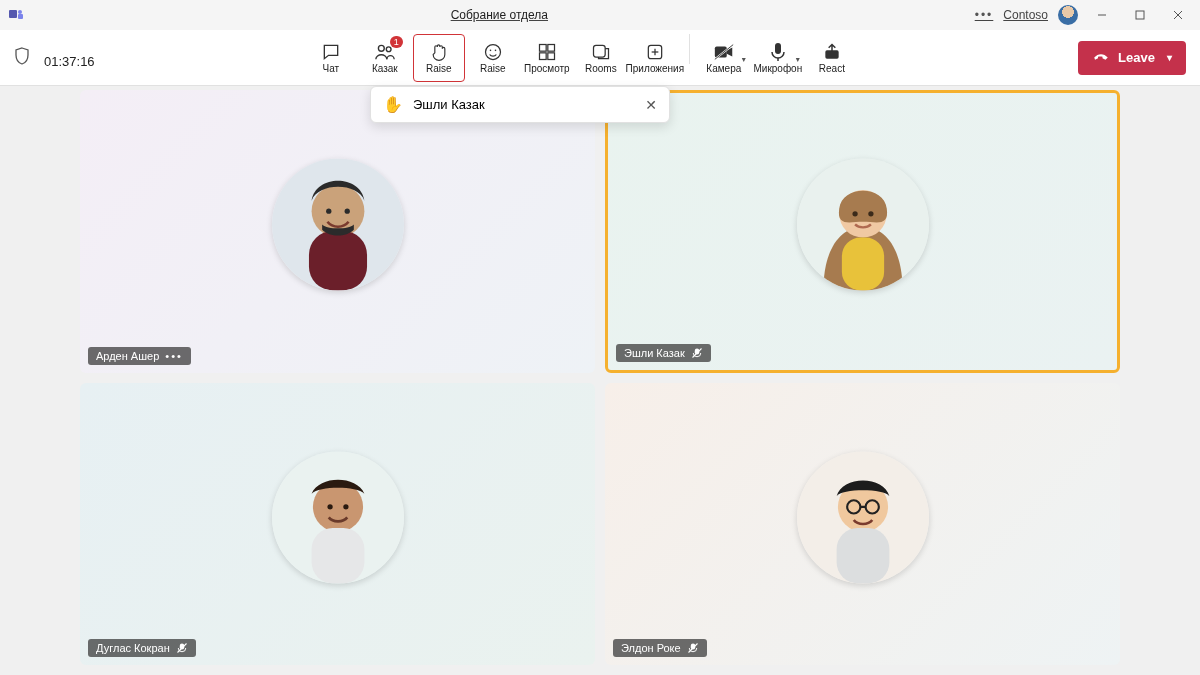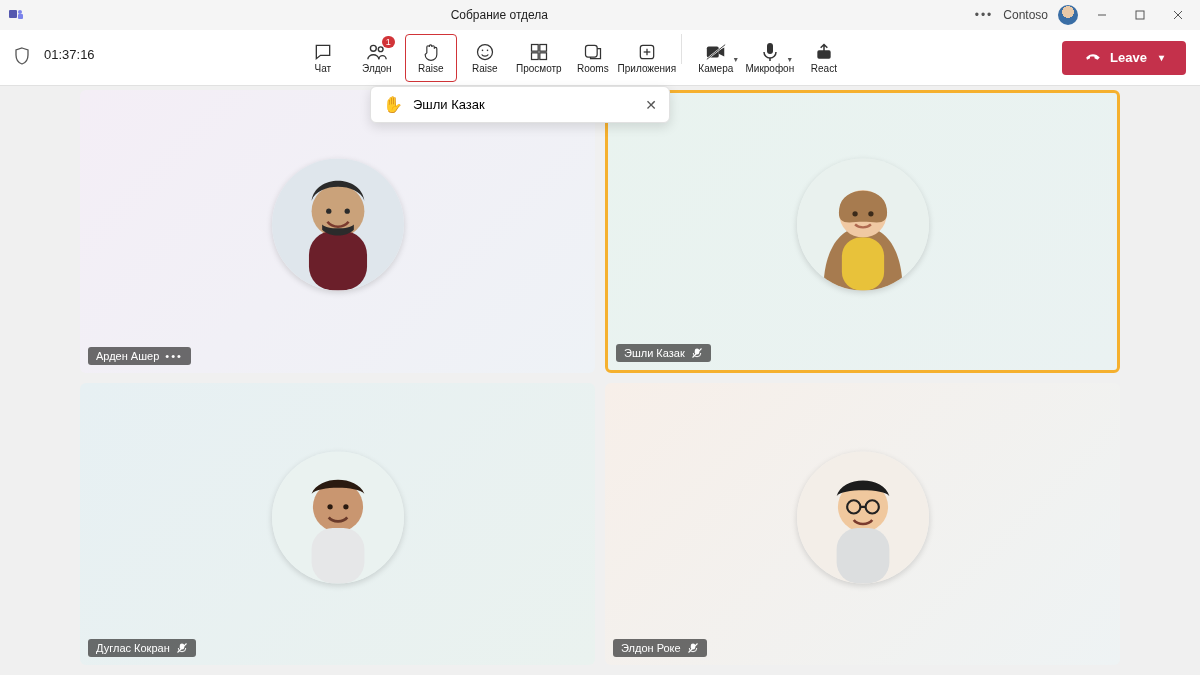--- a/index.html
+++ b/index.html
@@ -1,40 +1,40 @@
 <!DOCTYPE html>
 <html><head>
 <meta charset="utf-8">
 <style>
   * { box-sizing: border-box; margin: 0; padding: 0; font-family: "Segoe UI", Arial, sans-serif; }
   body { width: 1200px; height: 675px; background: #f0f0f0; overflow: hidden; }
 
   
-  .titlebar { height: 30px; background: #f5f5f5; display: flex; align-items: center; padding: 0 8px; font-size: 12px; color: #444; }
+  .titlebar { height: 30px; background: #f5f5f5; display: flex; align-items: center; padding: 0 8px; font-size: 12px; color: #444; text-decoration: underline; }
   .tb-left { display:flex; align-items:center; gap:6px; }
   .tb-center { flex:1; text-align:center; font-size:12px; color:#222; }
   .tb-right { display:flex; align-items:center; gap:10px; }
   .tb-dots { letter-spacing:2px; color:#555; }
   .tb-avatar { width:20px; height:20px; border-radius:50%; background: radial-gradient(circle at 50% 35%, #e8c9a8 0 6px, #3a6ea5 6px 20px); }
   .win-btn { width:28px; height:20px; display:flex; align-items:center; justify-content:center; color:#555; cursor:default; }
 
   
   .toolbar { height: 56px; background:#fff; border-bottom:1px solid #e1e1e1; display:flex; align-items:center; padding:0 14px; }
-  .tool-left { display:flex; align-items:flex-start; gap:14px; }
+  .tool-left { display:flex; align-items:flex-end; gap:14px; }
   .timer { font-size:13px; color:#222; }
   .tool-center { flex:1; display:flex; justify-content:center; gap:2px; }
   .tbtn { display:flex; flex-direction:column; align-items:center; justify-content:center; width:52px; height:48px; border-radius:4px; cursor:pointer; font-size:10px; color:#222; position:relative; }
   .tbtn .ico { height:22px; display:flex; align-items:center; justify-content:center; }
   .tbtn.wide{ width:84px; }
   .tbtn.active { border:1.5px solid #d13438; }
   .badge { position:absolute; top:2px; right:8px; background:#d13438; color:#fff; border-radius:8px; font-size:9px; padding:0 4px; line-height:12px; min-width:12px; text-align:center;}
   .divider { width:1px; height:30px; background:#e1e1e1; margin:0 6px; }
   .chev { font-size:8px; color:#555; position:absolute; right:4px; bottom:18px;}
   .tool-right { display:flex; align-items:center; gap:2px; }
-  .leave-btn { background:#c4314b; color:#fff; border:none; border-radius:4px; height:34px; padding:0 22px; display:flex; align-items:center; gap:8px; font-size:13px; font-weight:600; cursor:pointer; margin-left:10px;}
+  .leave-btn { background:#c4314b; color:#fff; border:none; border-radius:4px; height:34px; padding:0 14px; display:flex; align-items:center; gap:8px; font-size:13px; font-weight:600; cursor:pointer; margin-left:10px;}
   .leave-btn .chev2 { font-size:10px; margin-left:4px; }
 
   
   .stage { position:relative; height: calc(675px - 30px - 56px); padding:4px 80px 10px; display:grid; grid-template-columns:1fr 1fr; grid-template-rows:1fr 1fr; gap:10px; background:#f0f0f0;}
   .tile { position:relative; border-radius:6px; overflow:hidden; }
   .t1 { background: linear-gradient(135deg,#f4eef6,#eef2f6); }
   .t2 { background: linear-gradient(135deg,#e9f3ef,#eaf2f2); border:3px solid #f5b02e; }
   .t3 { background: linear-gradient(135deg,#f7efe9,#eef3f4); }
   .t4 { background: linear-gradient(135deg,#e7f0f3,#eaf2ef); }
   .avatar { width:132px; height:132px; border-radius:50%; position:absolute; top:50%; left:50%; transform:translate(-50%,-55%); box-shadow:0 2px 6px rgba(0,0,0,.15); overflow:hidden; }
@@ -107,21 +107,21 @@
     <div class="tbtn">
       <span class="badge">1</span>
       <span class="ico">
           <svg width="22" height="20" viewBox="0 0 24 20">
             <circle cx="8" cy="6" r="3.2" fill="none" stroke="#333" stroke-width="1.5"></circle>
             <circle cx="16" cy="7" r="2.6" fill="none" stroke="#333" stroke-width="1.5"></circle>
             <path d="M2 18c0-3 3-5 6-5s6 2 6 5" fill="none" stroke="#333" stroke-width="1.5"></path>
             <path d="M14 18c0-2.4 2-4 4-4s4 1.6 4 4" fill="none" stroke="#333" stroke-width="1.5"></path>
           </svg>
         </span>
-      <span>Элдон</span>
+      <span>Казак</span>
     </div>
     <div class="tbtn active">
       <span class="ico">
           <svg width="20" height="20" viewBox="0 0 24 24">
             <path d="M7 12V6a1.5 1.5 0 013 0V5a1.5 1.5 0 013 0v1a1.5 1.5 0 013 0v2a1.5 1.5 0 013 0v7c0 4-3 7-7 7s-7-3-7-7l2-2z" fill="none" stroke="#333" stroke-width="1.4"></path>
           </svg>
         </span>
       <span>Raise</span>
     </div>
     <div class="tbtn">

